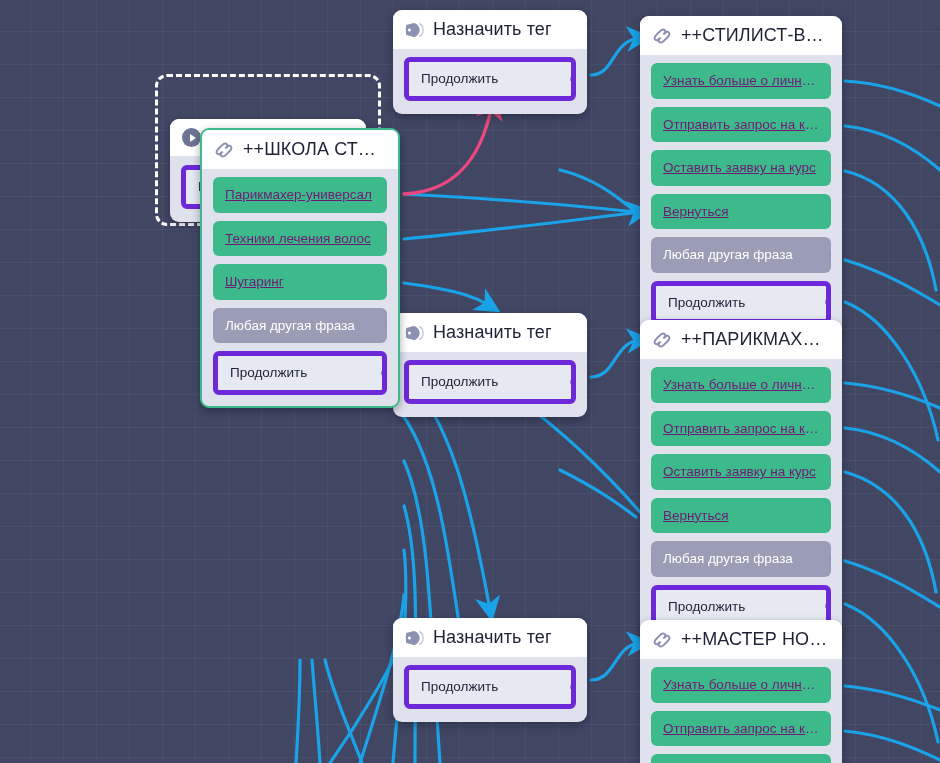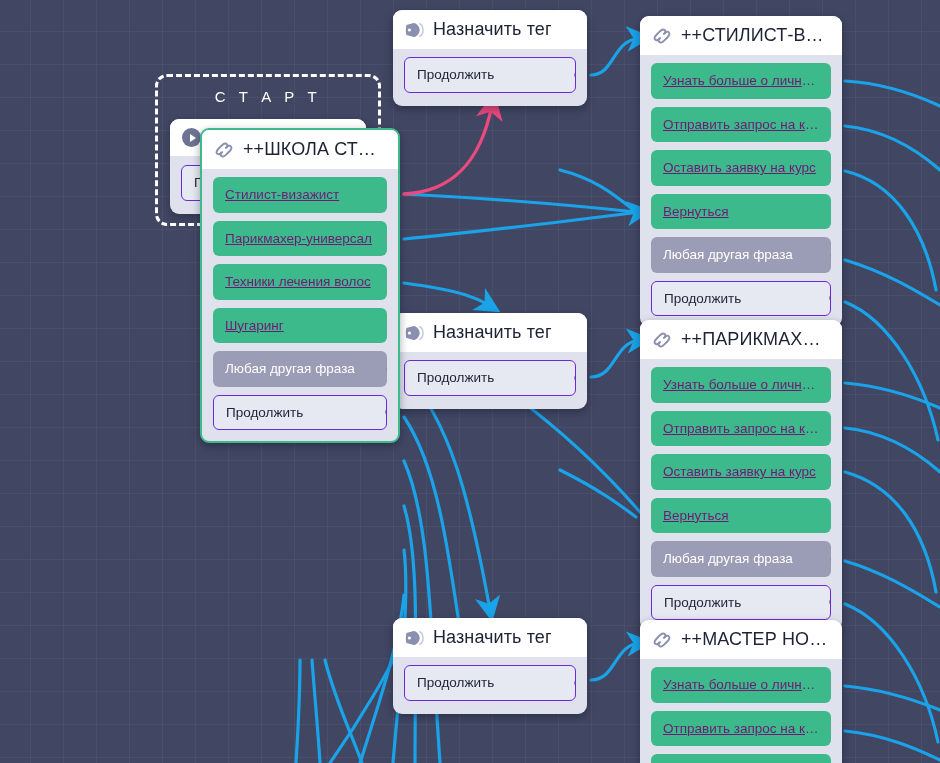--- a/index.html
+++ b/index.html
@@ -50,21 +50,21 @@
     border-radius:6px;
     font-size:13.5px;
     padding:11px 12px;
     white-space:nowrap;
     overflow:hidden;
     text-overflow:ellipsis;
     line-height:1;
   }
   .btn.green{background:#3dba8c;color:#701a75;text-decoration:underline;}
   .btn.grey{background:#9b9cb5;color:#ffffff;}
-  .btn.white{background:#e7e9f2;color:#222639;border:1px solid #6d28d9;padding:10px 12px;}
+  .btn.white{background:#e7e9f2;color:#222639;border:5px solid #6d28d9;padding:10px 12px;}
   .stub{
     position:absolute;height:5px;width:12px;background:#8b8fa6;
     top:50%;transform:translateY(-50%);border-radius:2px;
   }
   .stub.out{right:-11px;}
   .stub.in{left:-11px;}
 
   
   #start-frame{
     position:absolute;left:155px;top:74px;width:226px;height:152px;
@@ -149,21 +149,20 @@
 
       <path d="M560,170 C600,180 620,200 636,212"></path>
       <path d="M560,470 C600,490 620,505 636,517"></path>
     </g>
     <g fill="none" stroke-width="3.4" stroke="#ec4a7f" stroke-linecap="round">
       <path d="M404,194 C450,192 480,165 492,105" marker-end="url(#arrP)"></path>
     </g>
   </svg>
 
   <div id="start-frame"></div>
-  <div id="start-label">С Т А Р Т</div>
   <div id="start-node">
     <div class="hdr">
       <span class="play-ico"></span>
     </div>
     <div class="body">
       <div class="btn white">Продолжить</div>
     </div>
   </div>
 
   <div class="node tagnode" id="tag1">
@@ -212,21 +211,20 @@
     <div class="hdr">
       <svg class="link-ico" viewBox="0 0 20 18">
         <g fill="none" stroke="#8b8fb0" stroke-width="1.9" stroke-linecap="round">
           <path d="M8.2 11.2 C6 13.4 4.5 14 3.2 12.7 C1.9 11.4 2.6 9.6 4.7 7.5 L7.6 4.6 C9.7 2.5 11.5 1.9 12.8 3.2 C13.7 4.1 13.6 5.3 12.8 6.5"></path>
           <path d="M11.8 6.8 C14 4.6 15.5 4 16.8 5.3 C18.1 6.6 17.4 8.4 15.3 10.5 L12.4 13.4 C10.3 15.5 8.5 16.1 7.2 14.8 C6.3 13.9 6.4 12.7 7.2 11.5"></path>
         </g>
       </svg>
       <span class="ttl">++ШКОЛА СТИЛИСТИКИ</span>
     </div>
     <div class="body">
-      <div class="btn green">Стилист-визажист<span class="stub out"></span></div>
       <div class="btn green">Парикмахер-универсал<span class="stub out"></span></div>
       <div class="btn green">Техники лечения волос<span class="stub out"></span></div>
       <div class="btn green">Шугаринг<span class="stub out"></span></div>
       <div class="btn grey">Любая другая фраза<span class="stub out"></span></div>
       <div class="btn white">Продолжить<span class="stub out"></span></div>
     </div>
   </div>
 
   <div class="node" id="node-stylist">
     <div class="hdr">

